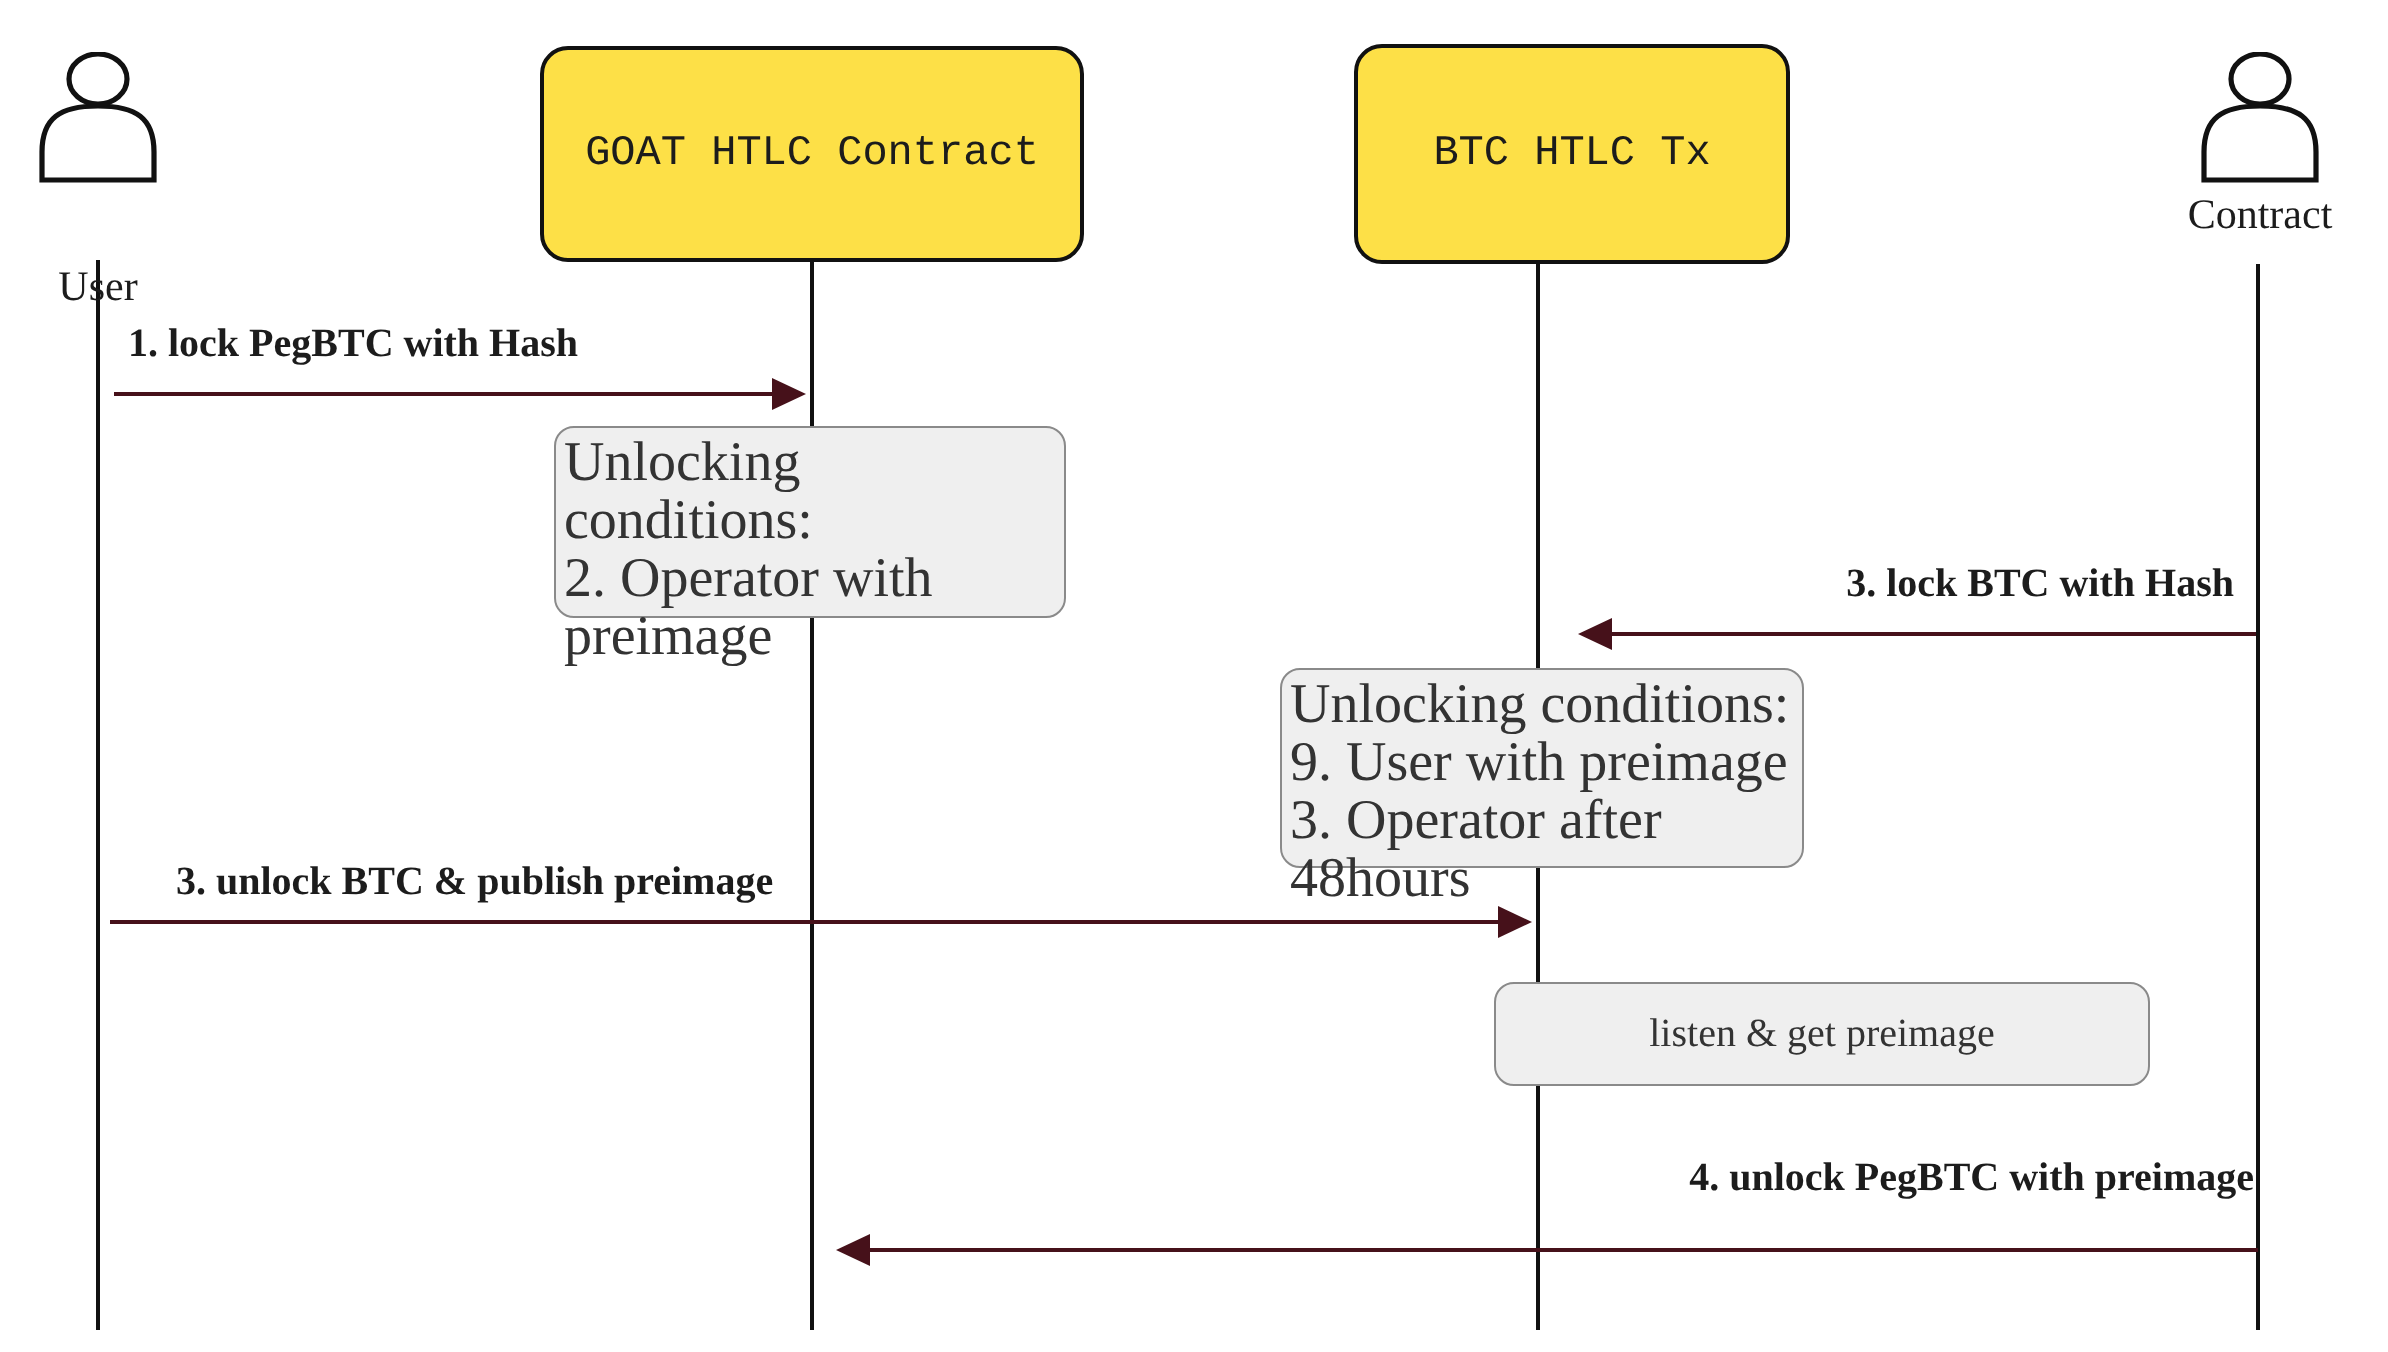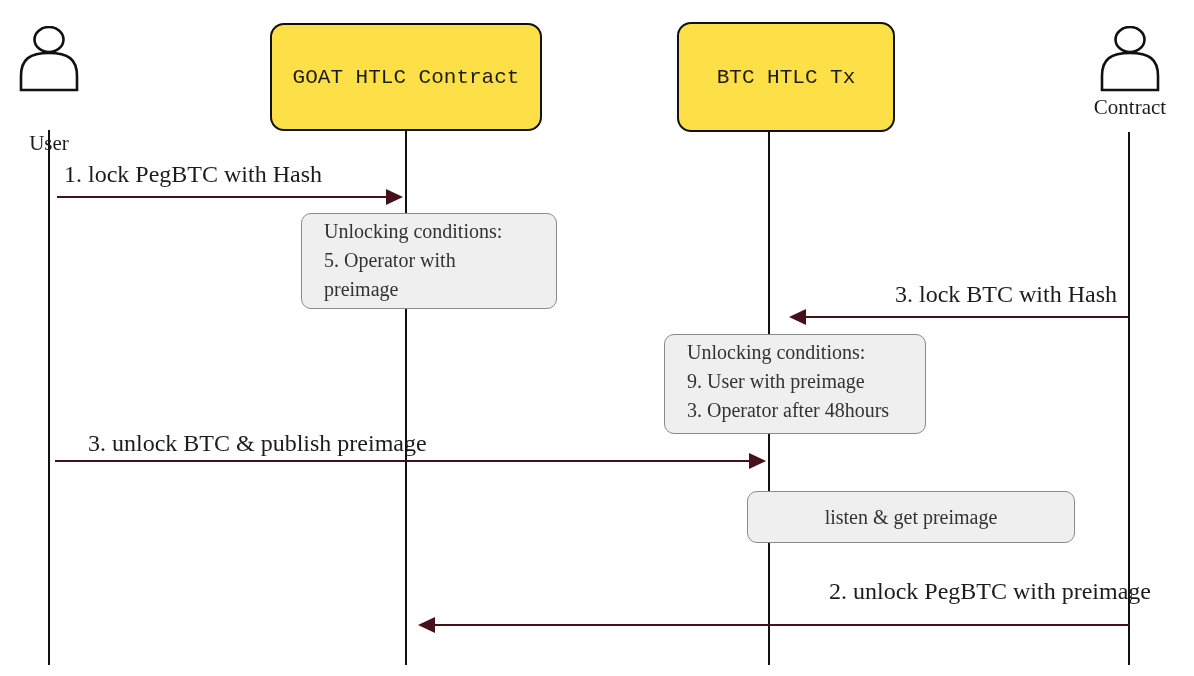--- a/index.html
+++ b/index.html
@@ -30,21 +30,21 @@
     border-radius:14px;
     background:#fde047;
     display:flex;align-items:center;justify-content:center;
     font-size:21px;
     text-align:right;
     font-family:Liberation Mono, monospace;
   }
   
   .actor-label{font-size:21px;text-align:center;}
   
-  .msg-label{font-size:24px;white-space:nowrap;}
+  .msg-label{font-size:20px;white-space:nowrap;font-weight:bold;}
   .right-align{text-align:right;}
   
   .msg-line{height:2px;background:var(--arrow);}
   .head-right{
     width:0;height:0;
     border-top:8px solid transparent;
     border-bottom:8px solid transparent;
     border-left:17px solid var(--arrow);
   }
   .head-left{
@@ -52,24 +52,23 @@
     border-top:8px solid transparent;
     border-bottom:8px solid transparent;
     border-right:17px solid var(--arrow);
   }
   
   .note{
     background:var(--note-fill);
     border:1.5px solid var(--note-border);
     border-radius:10px;
     color:var(--note-text);
-    font-size:20px;
-    padding:3px 22px;
+    font-size:28px;
+    padding:3px 4px;
     line-height:29px;
-    margin-left:24px;
   }
   .action{
     background:var(--note-fill);
     border:1.5px solid var(--note-border);
     border-radius:10px;
     color:var(--note-text);
     font-size:20px;
     display:flex;align-items:center;justify-content:center;
   }
 </style>
@@ -108,21 +107,21 @@
   <div class="abs actor-label" style="left:1080px;top:95px;width:100px;">Contract</div>
 
   <div class="abs msg-label" style="left:64px;top:161px;">1. lock PegBTC with Hash</div>
   <div class="abs">
     <div class="abs msg-line" style="left:57px;top:196px;width:330px;"></div>
     <div class="abs head-right" style="left:386px;top:189px;"></div>
   </div>
 
   <div class="abs note" style="left:277px;top:213px;width:256px;height:96px;">
     <div>Unlocking conditions:</div>
-    <div>5. Operator with preimage</div>
+    <div>2. Operator with preimage</div>
   </div>
 
   <div class="abs msg-label right-align" style="left:869px;top:281px;width:248px;">3. lock BTC with Hash</div>
   <div class="abs">
     <div class="abs msg-line" style="left:806px;top:316px;width:322px;"></div>
     <div class="abs head-left" style="left:789px;top:309px;"></div>
   </div>
 
   <div class="abs note" style="left:640px;top:334px;width:262px;height:100px;">
     <div>Unlocking conditions:</div>
@@ -133,19 +132,19 @@
   <div class="abs msg-label" style="left:58px;top:430px;margin-left:30px;">3. unlock BTC &amp; publish preimage</div>
   <div class="abs">
     <div class="abs msg-line" style="left:55px;top:460px;width:694px;"></div>
     <div class="abs head-right" style="left:749px;top:453px;"></div>
   </div>
 
   <div class="abs action" style="left:747px;top:491px;width:328px;height:52px;">
     <span>listen &amp; get preimage</span>
   </div>
 
-  <div class="abs msg-label right-align" style="left:829px;top:578px;width:298px;">2. unlock PegBTC with preimage</div>
+  <div class="abs msg-label right-align" style="left:829px;top:578px;width:298px;">4. unlock PegBTC with preimage</div>
   <div class="abs">
     <div class="abs msg-line" style="left:435px;top:624px;width:694px;"></div>
     <div class="abs head-left" style="left:418px;top:617px;"></div>
   </div>
 
 </div>
 
 </body></html>

